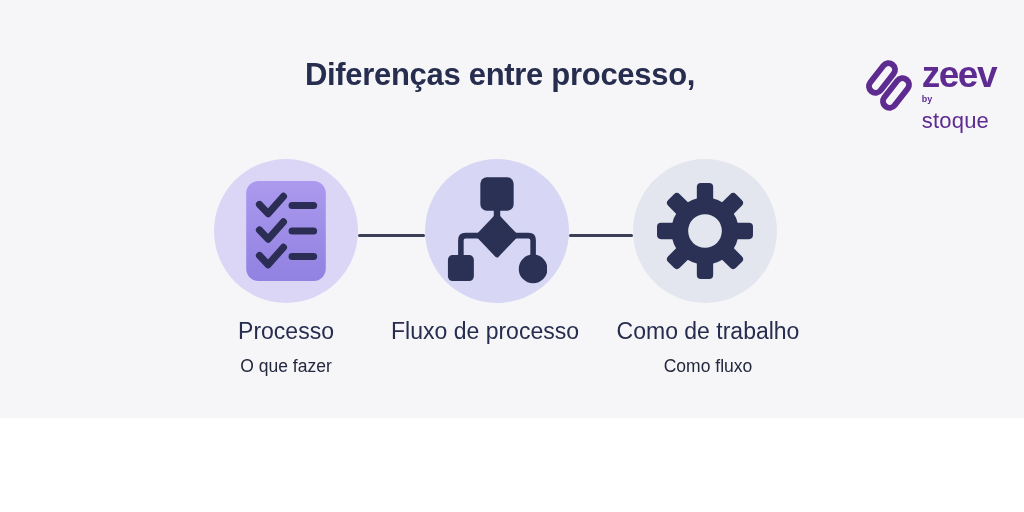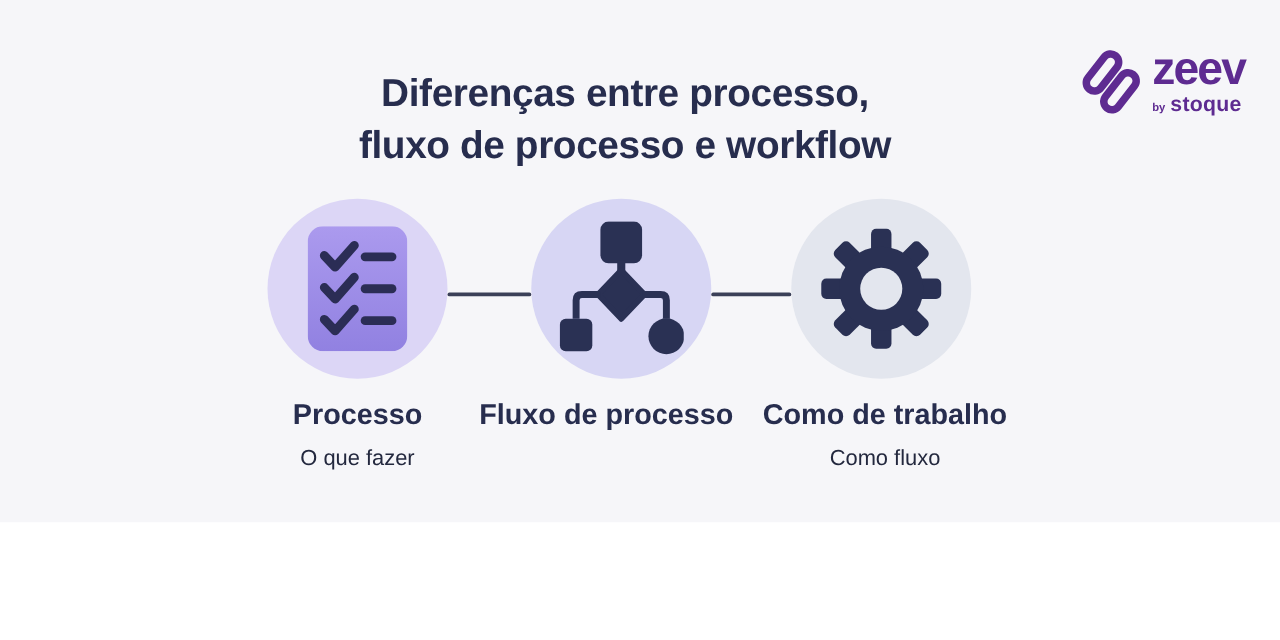--- a/index.html
+++ b/index.html
@@ -8,63 +8,62 @@
     background:var(--bg,#F6F6F9);
     font-family:"Liberation Sans","DejaVu Sans",sans-serif;
   }
   
   .title{
     position:absolute;top:54px;left:0;width:1000px;text-align:center;
     color:var(--ink,#272D4E);font-size:31px;font-weight:700;line-height:41px;
     letter-spacing:-0.3px;
   }
   
-  .logo{position:absolute;top:38px;right:28px;display:flex;align-items:flex-start;gap:7px;}
+  .logo{position:absolute;top:58px;right:28px;display:flex;align-items:flex-start;gap:7px;}
   .logo .mark{width:52px;height:56px;}
   .logo .wordstack{display:flex;flex-direction:column;align-items:flex-start;}
   .logo .brand{
     color:var(--purple,#5E2B91);font-size:37px;font-weight:700;line-height:34px;
     letter-spacing:-1.5px;
   }
-  .logo .byline{display:flex;align-items:baseline;gap:4px;color:var(--purple,#5E2B91);margin-top:2px;}
+  .logo .byline{display:flex;align-items:baseline;gap:4px;color:var(--purple,#5E2B91);margin-top:2px;flex-direction:column;}
   .logo .by{font-size:9px;font-weight:600;}
-  .logo .stoque{font-size:17px;font-weight:700;letter-spacing:0.2px;}
+  .logo .stoque{font-size:22px;font-weight:400;letter-spacing:0.2px;}
   
   .circle{position:absolute;top:159px;width:144px;height:144px;border-radius:50%;
     display:flex;align-items:center;justify-content:center;}
   .circle.c1{left:214px;background:var(--circle1,#DCD6F6);}
   .circle.c2{left:425px;background:var(--circle2,#D7D6F4);}
   .circle.c3{left:633px;background:var(--circle3,#E3E6EE);}
   
   .connector{position:absolute;top:234px;height:3px;background:var(--connector,#3B4058);border-radius:2px;}
   .connector.k1{left:358px;width:67px;}
   .connector.k2{left:569px;width:64px;}
   
   .col-label{position:absolute;top:316px;width:320px;text-align:center;}
-  .col-label .head{color:var(--ink,#272D4E);font-size:23px;font-weight:700;line-height:30px;}
+  .col-label .head{color:var(--ink,#272D4E);font-size:23px;font-weight:400;line-height:30px;}
   .col-label .sub{color:var(--subink,#23283E);font-size:17.5px;font-weight:400;margin-top:10px;text-align:center;}
   .col-label.l1{left:126px;}
   .col-label.l2{left:325px;}
   .col-label.l3{left:548px;}
   
   .timeline-line{position:absolute;left:387px;top:432px;width:216px;height:3.5px;
     background:var(--timeline-line,#20233F);border-radius:2px;}
   .dot{position:absolute;top:422px;width:23px;height:23px;border-radius:50%;}
   .dot.d1{left:376px;background:var(--dot1,#A185E3);}
   .dot.d2{left:484px;background:var(--dot2,#CBC0F0);}
   .dot.d3{left:592px;background:var(--dot3,#222440);}
 </style>
 </head>
 <body>
 
 <div id="canvas">
 
   <div class="title">
     <div>Diferenças entre processo,</div>
-    <div>fluxo de processo e workflow</div>
   </div>
 
   <div class="logo">
     <svg class="mark" viewBox="0 0 52 56">
       <g stroke="var(--purple,#5E2B91)" stroke-width="6" fill="none" stroke-linecap="round">
         <rect x="-6.5" y="-17" width="13" height="34" rx="6.5" transform="translate(19 20) rotate(38)"></rect>
         <rect x="-6.5" y="-17" width="13" height="34" rx="6.5" transform="translate(33 35) rotate(38)"></rect>
       </g>
     </svg>
     <div class="wordstack">

